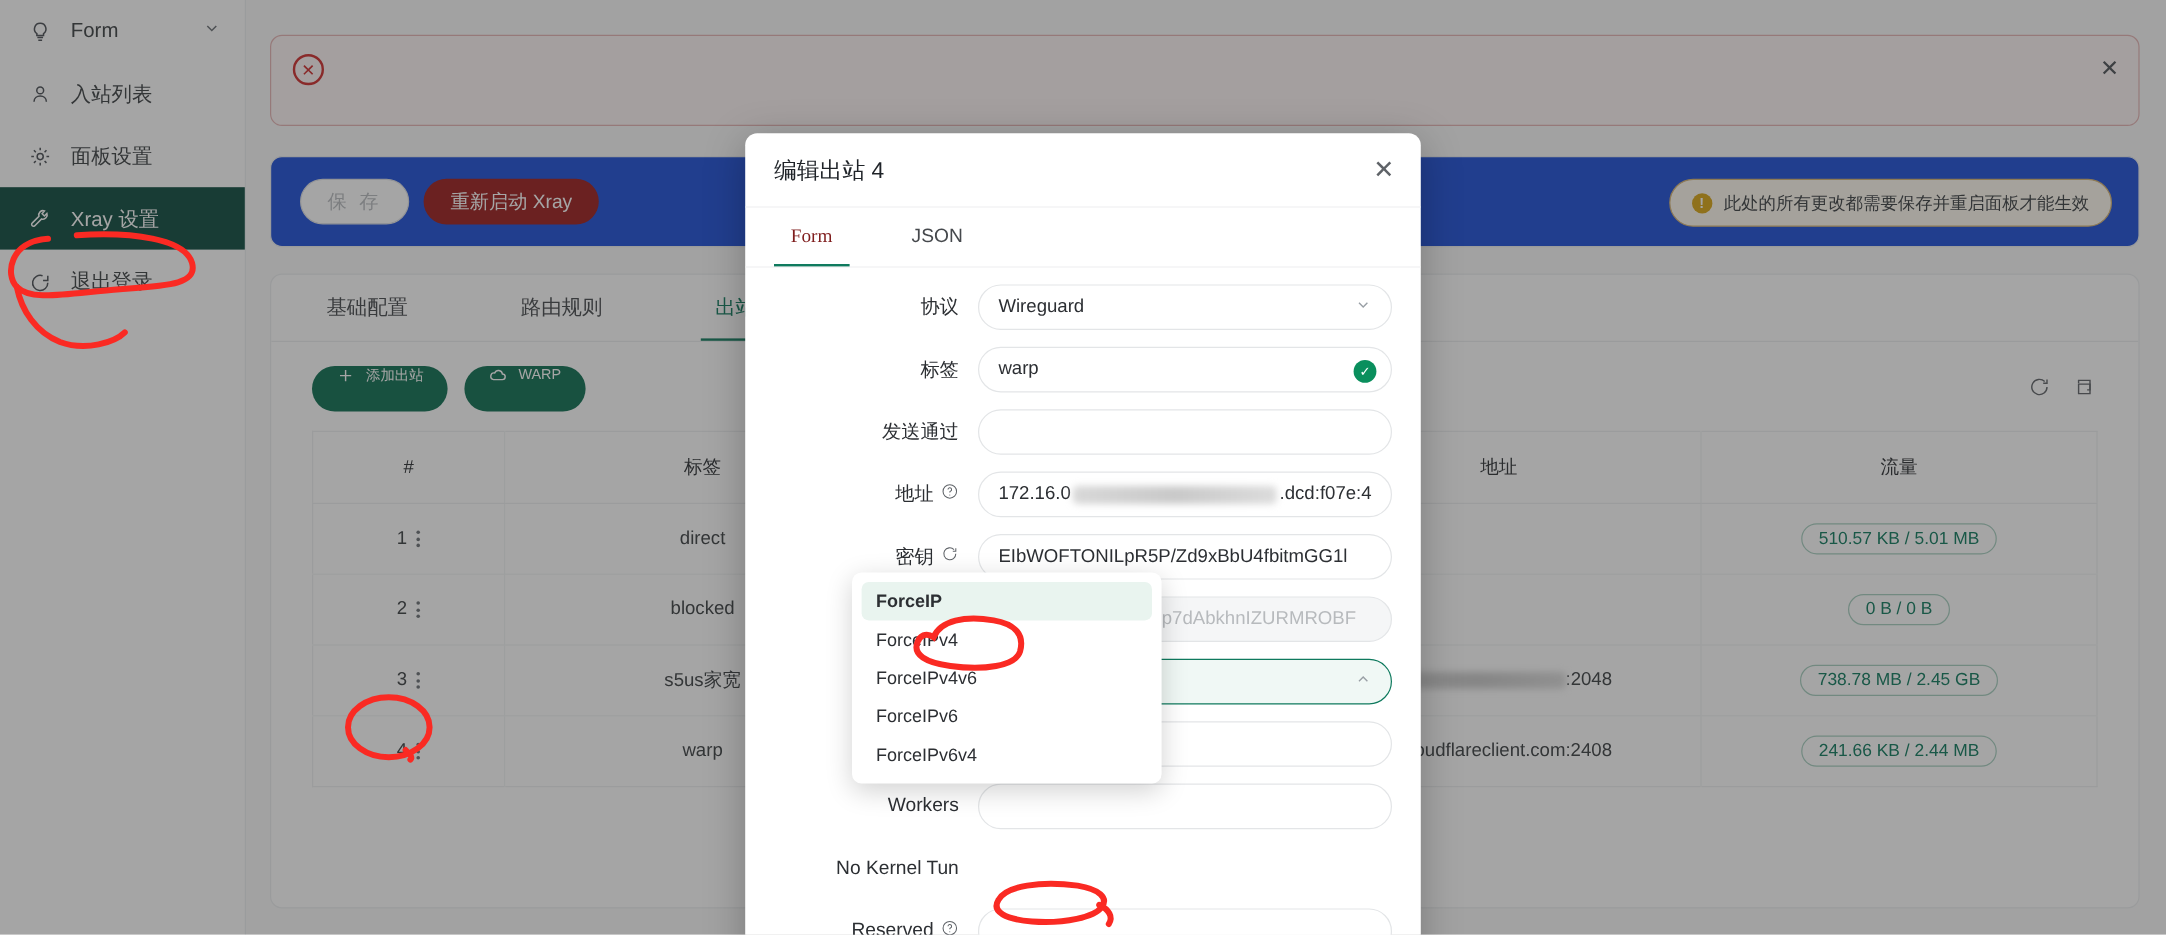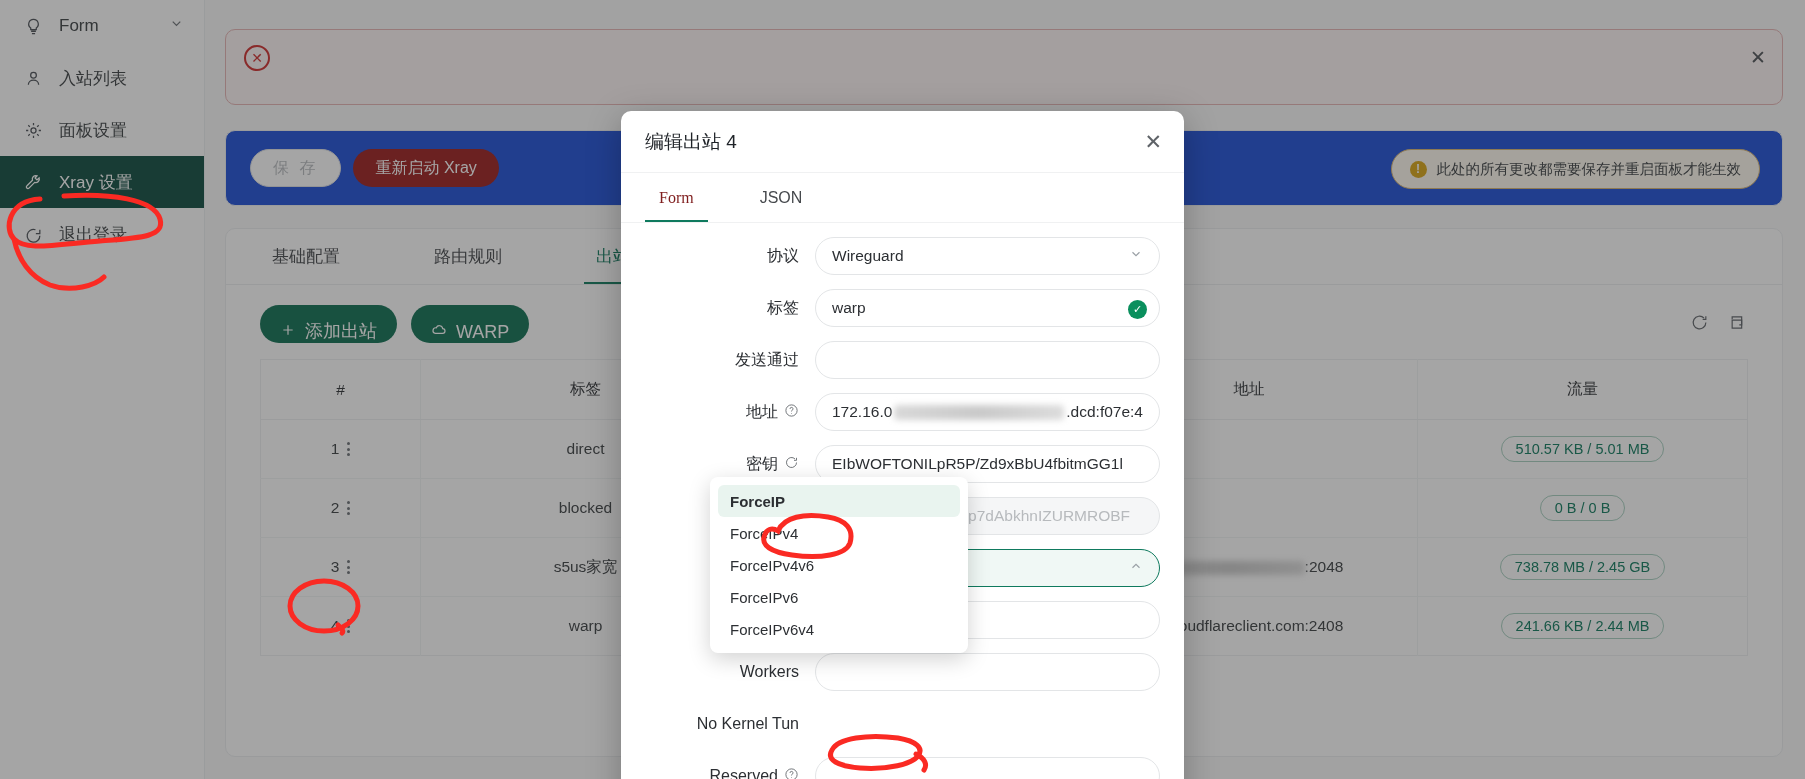--- a/index.html
+++ b/index.html
@@ -72,21 +72,21 @@
     background: #fff; border: 1px solid #eceef0; border-radius: 10px; overflow: hidden;
   }
   .tabs { display: flex; gap: 16px; padding: 0 34px; border-bottom: 1px solid #eceef0; }
   .tab { font-size: 17px; color: #46494d; padding: 16px 12px 14px; margin-right: 54px;
     cursor: pointer; border-bottom: 2px solid transparent; }
   .tab.active { color: #0f7a5e; border-bottom-color: #0f7a5e; font-weight: 500; }
 
   .toolbar { display: flex; align-items: center; gap: 14px; padding: 20px 34px 16px; position: relative; }
   .btn-green {
     height: 38px; padding: 0 20px; border-radius: 19px; border: none; background: #0d6e51;
-    color: #fff; font-size: 18px; display: flex; align-items: flex-end; gap: 9px; cursor: pointer;
+    color: #fff; font-size: 12px; display: flex; align-items: flex-start; gap: 9px; cursor: pointer;
   }
   .btn-green svg { width: 16px; height: 16px; stroke: #fff; fill: none; stroke-width: 1.8; }
   .tool-icons { position: absolute; right: 34px; top: 28px; display: flex; gap: 20px; }
   .tool-icons svg { width: 19px; height: 19px; stroke: #5f6368; fill: none; stroke-width: 1.5; cursor: pointer;}
 
   table.rules { width: calc(100% - 68px); margin: 0 34px; border-collapse: collapse;
     border: 1px solid #eef0f1; border-radius: 8px; }
   table.rules th { font-size: 15.5px; font-weight: normal; color: #2c2f33; padding: 19px 8px;
     border-bottom: 1px solid #eef0f1; }
   table.rules td { font-size: 15.5px; color: #3c4043; padding: 16px 8px; text-align: center;

